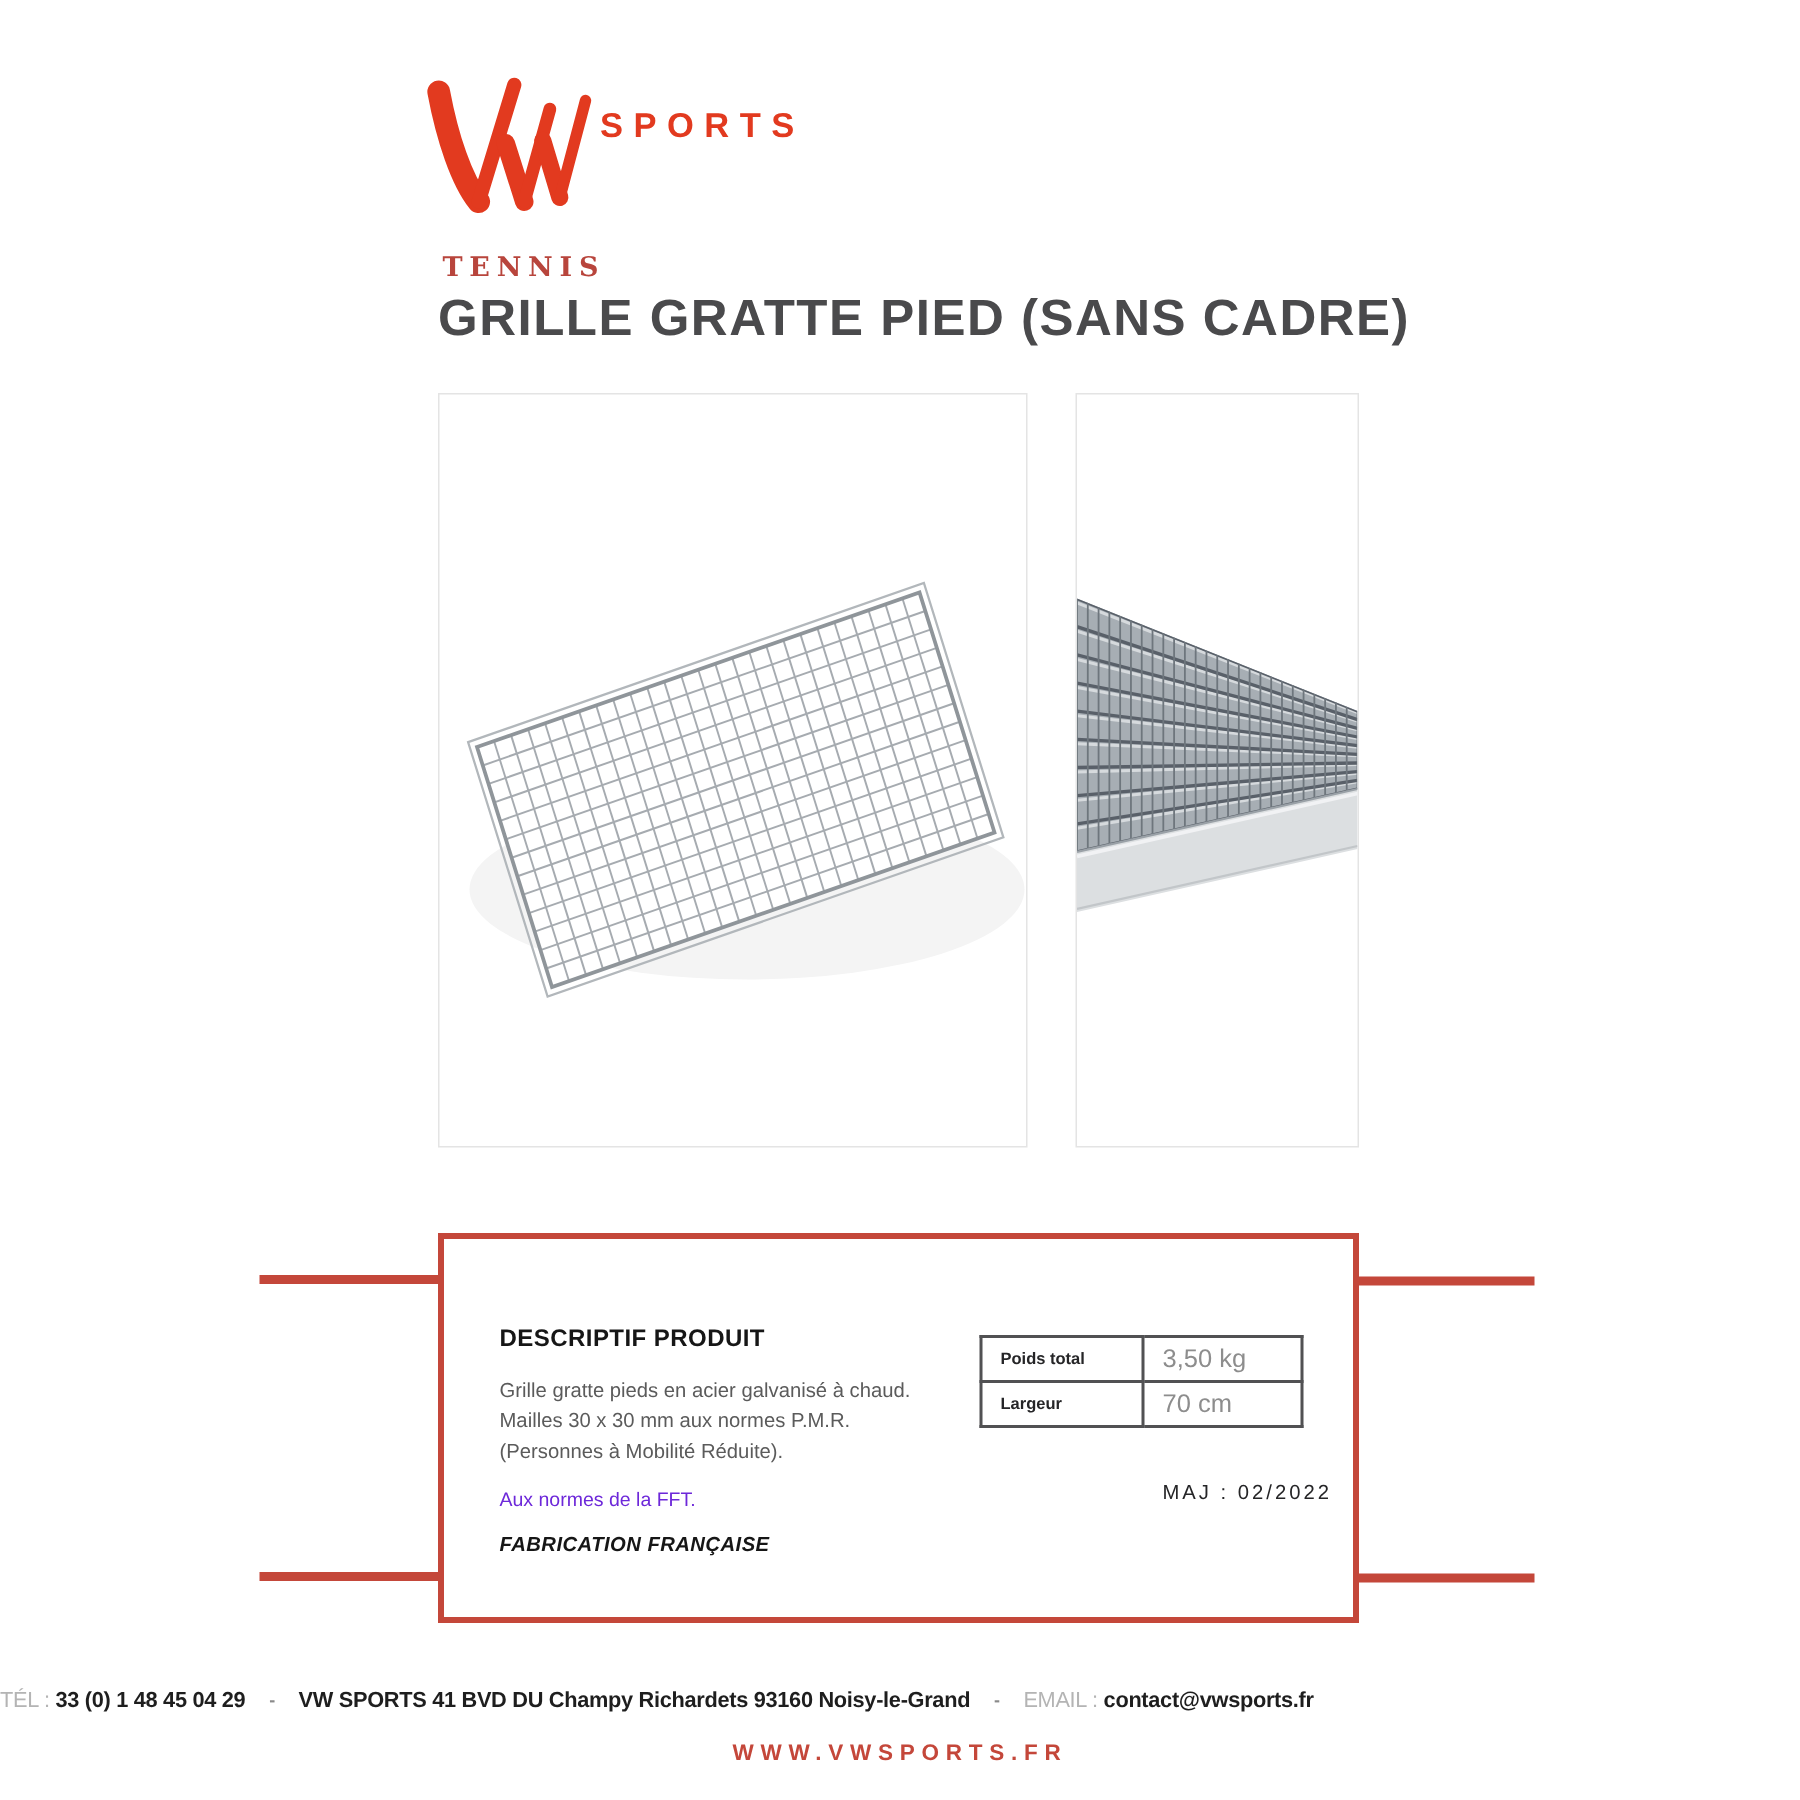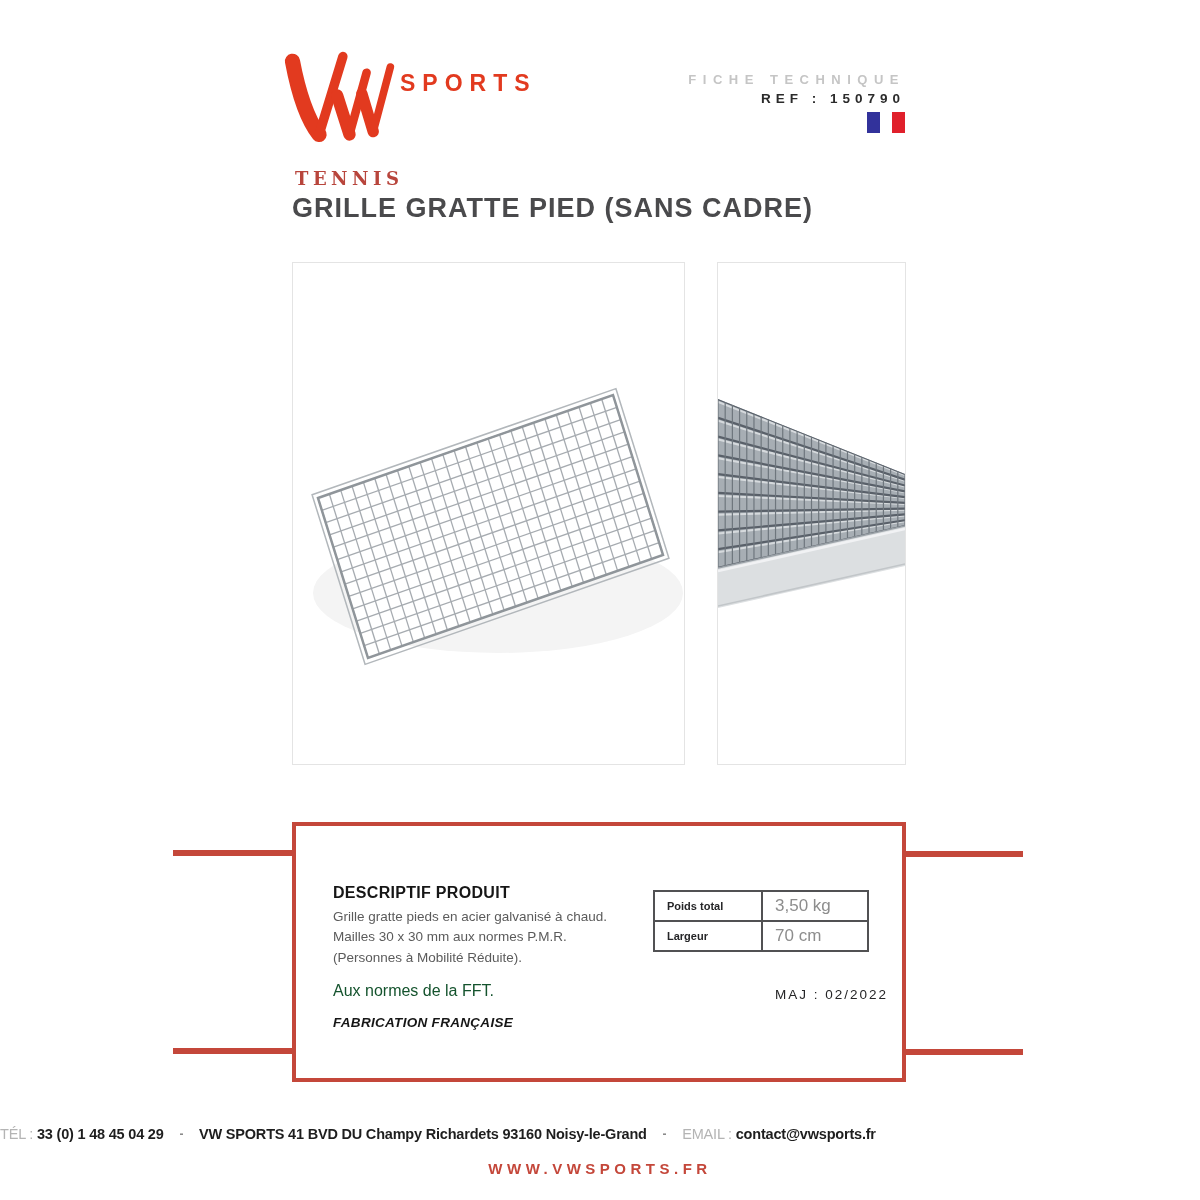--- a/index.html
+++ b/index.html
@@ -23,41 +23,41 @@
   #flag .w { width:12px; background:#ffffff; }
   #flag .r { width:13px; background:#e0202b; }
   
   #category {
     position:absolute; left:295px; top:168px;
     font-family:"DejaVu Serif", serif; font-size:18px; font-weight:600;
     letter-spacing:4.5px; color:#b8453c;
   }
   #product-title {
     position:absolute; left:292px; top:193px;
-    font-size:27px; font-weight:600; letter-spacing:1px; color:#4a4a4c;
+    font-size:34px; font-weight:600; letter-spacing:1px; color:#4a4a4c;
   }
   
   .img-frame { position:absolute; top:262px; height:503px; border:1px solid #e4e4e4; background:#fff; }
   #frame-main   { left:292px; width:393px; }
   #frame-detail { left:717px; width:189px; }
   .img-frame svg { display:block; }
   
   #desc-box {
     position:absolute; left:292px; top:822px; width:614px; height:260px;
     border:4px solid #c4473a; background:#fff;
   }
   .deco-bar { position:absolute; height:6px; background:#c4473a; }
   #bar-lt { left:173px; top:850px;  width:119px; }
   #bar-lb { left:173px; top:1048px; width:119px; }
   #bar-rt { left:906px; top:851px;  width:117px; }
   #bar-rb { left:906px; top:1049px; width:117px; }
   #desc-col { position:absolute; left:333px; top:884px; width:310px; }
   #desc-heading { font-size:16px; font-weight:700; letter-spacing:0.3px; color:#161616; }
-  #desc-lines { margin-top:5px; font-size:13.5px; line-height:1.5; color:#5b5b5b; }
-  #desc-note { margin-top:14px; font-size:16px; color:#14532d; }
+  #desc-lines { margin-top:15px; font-size:13.5px; line-height:1.5; color:#5b5b5b; }
+  #desc-note { margin-top:14px; font-size:13px; color:#6d28d9; }
   #made-in { margin-top:15px; font-size:13.5px; font-weight:700; letter-spacing:0.3px; color:#161616;font-style:italic; }
   #spec-table { position:absolute; left:653px; top:890px; border-collapse:collapse; }
   #spec-table td { border:2px solid #515153; height:30px; }
   #spec-table td.l { width:108px; padding-left:12px; font-size:11px; font-weight:700; color:#252527; }
   #spec-table td.v { width:106px; padding-left:12px; font-size:17px; color:#8d8d8d; }
   #maj {
     position:absolute; right:312px; top:987px;
     font-size:13.5px; font-weight:400; letter-spacing:2px; color:#252527;
   }
   
@@ -84,29 +84,20 @@
       <path d="M10,16 C16,48 26,78 38,93" stroke-width="16"></path>
       <path d="M38,93 L63,11" stroke-width="10"></path>
       <path d="M57,52 L70,93" stroke-width="13"></path>
       <path d="M70,93 L88,28" stroke-width="9"></path>
       <path d="M83,50 L95,90" stroke-width="12"></path>
       <path d="M95,90 L113,22" stroke-width="8"></path>
     </g>
   </svg>
   <div id="logo-sports">SPORTS</div>
 
-  <div id="header-right">
-    <div id="doc-type">FICHE TECHNIQUE</div>
-    <div id="doc-ref">REF : 150790</div>
-    <div id="flag">
-      <div class="b"></div>
-        <div class="w"></div>
-        <div class="r"></div>
-    </div>
-  </div>
 
   <div id="category">TENNIS</div>
   <div id="product-title">GRILLE GRATTE PIED (SANS CADRE)</div>
 
   <div class="img-frame" id="frame-main">
     <svg id="svg-main" width="391" height="501" viewBox="0 0 391 501">
         <ellipse cx="205" cy="330" rx="185" ry="60" fill="#f4f4f4"></ellipse>
         <g transform="matrix(295,-103,50,160,25,235)">
           <rect x="0" y="0" width="1" height="1" fill="#ffffff"></rect>
           <line x1="0" y1="0" x2="0" y2="1" stroke="#a6abb0" stroke-width="1.3" vector-effect="non-scaling-stroke"></line>

